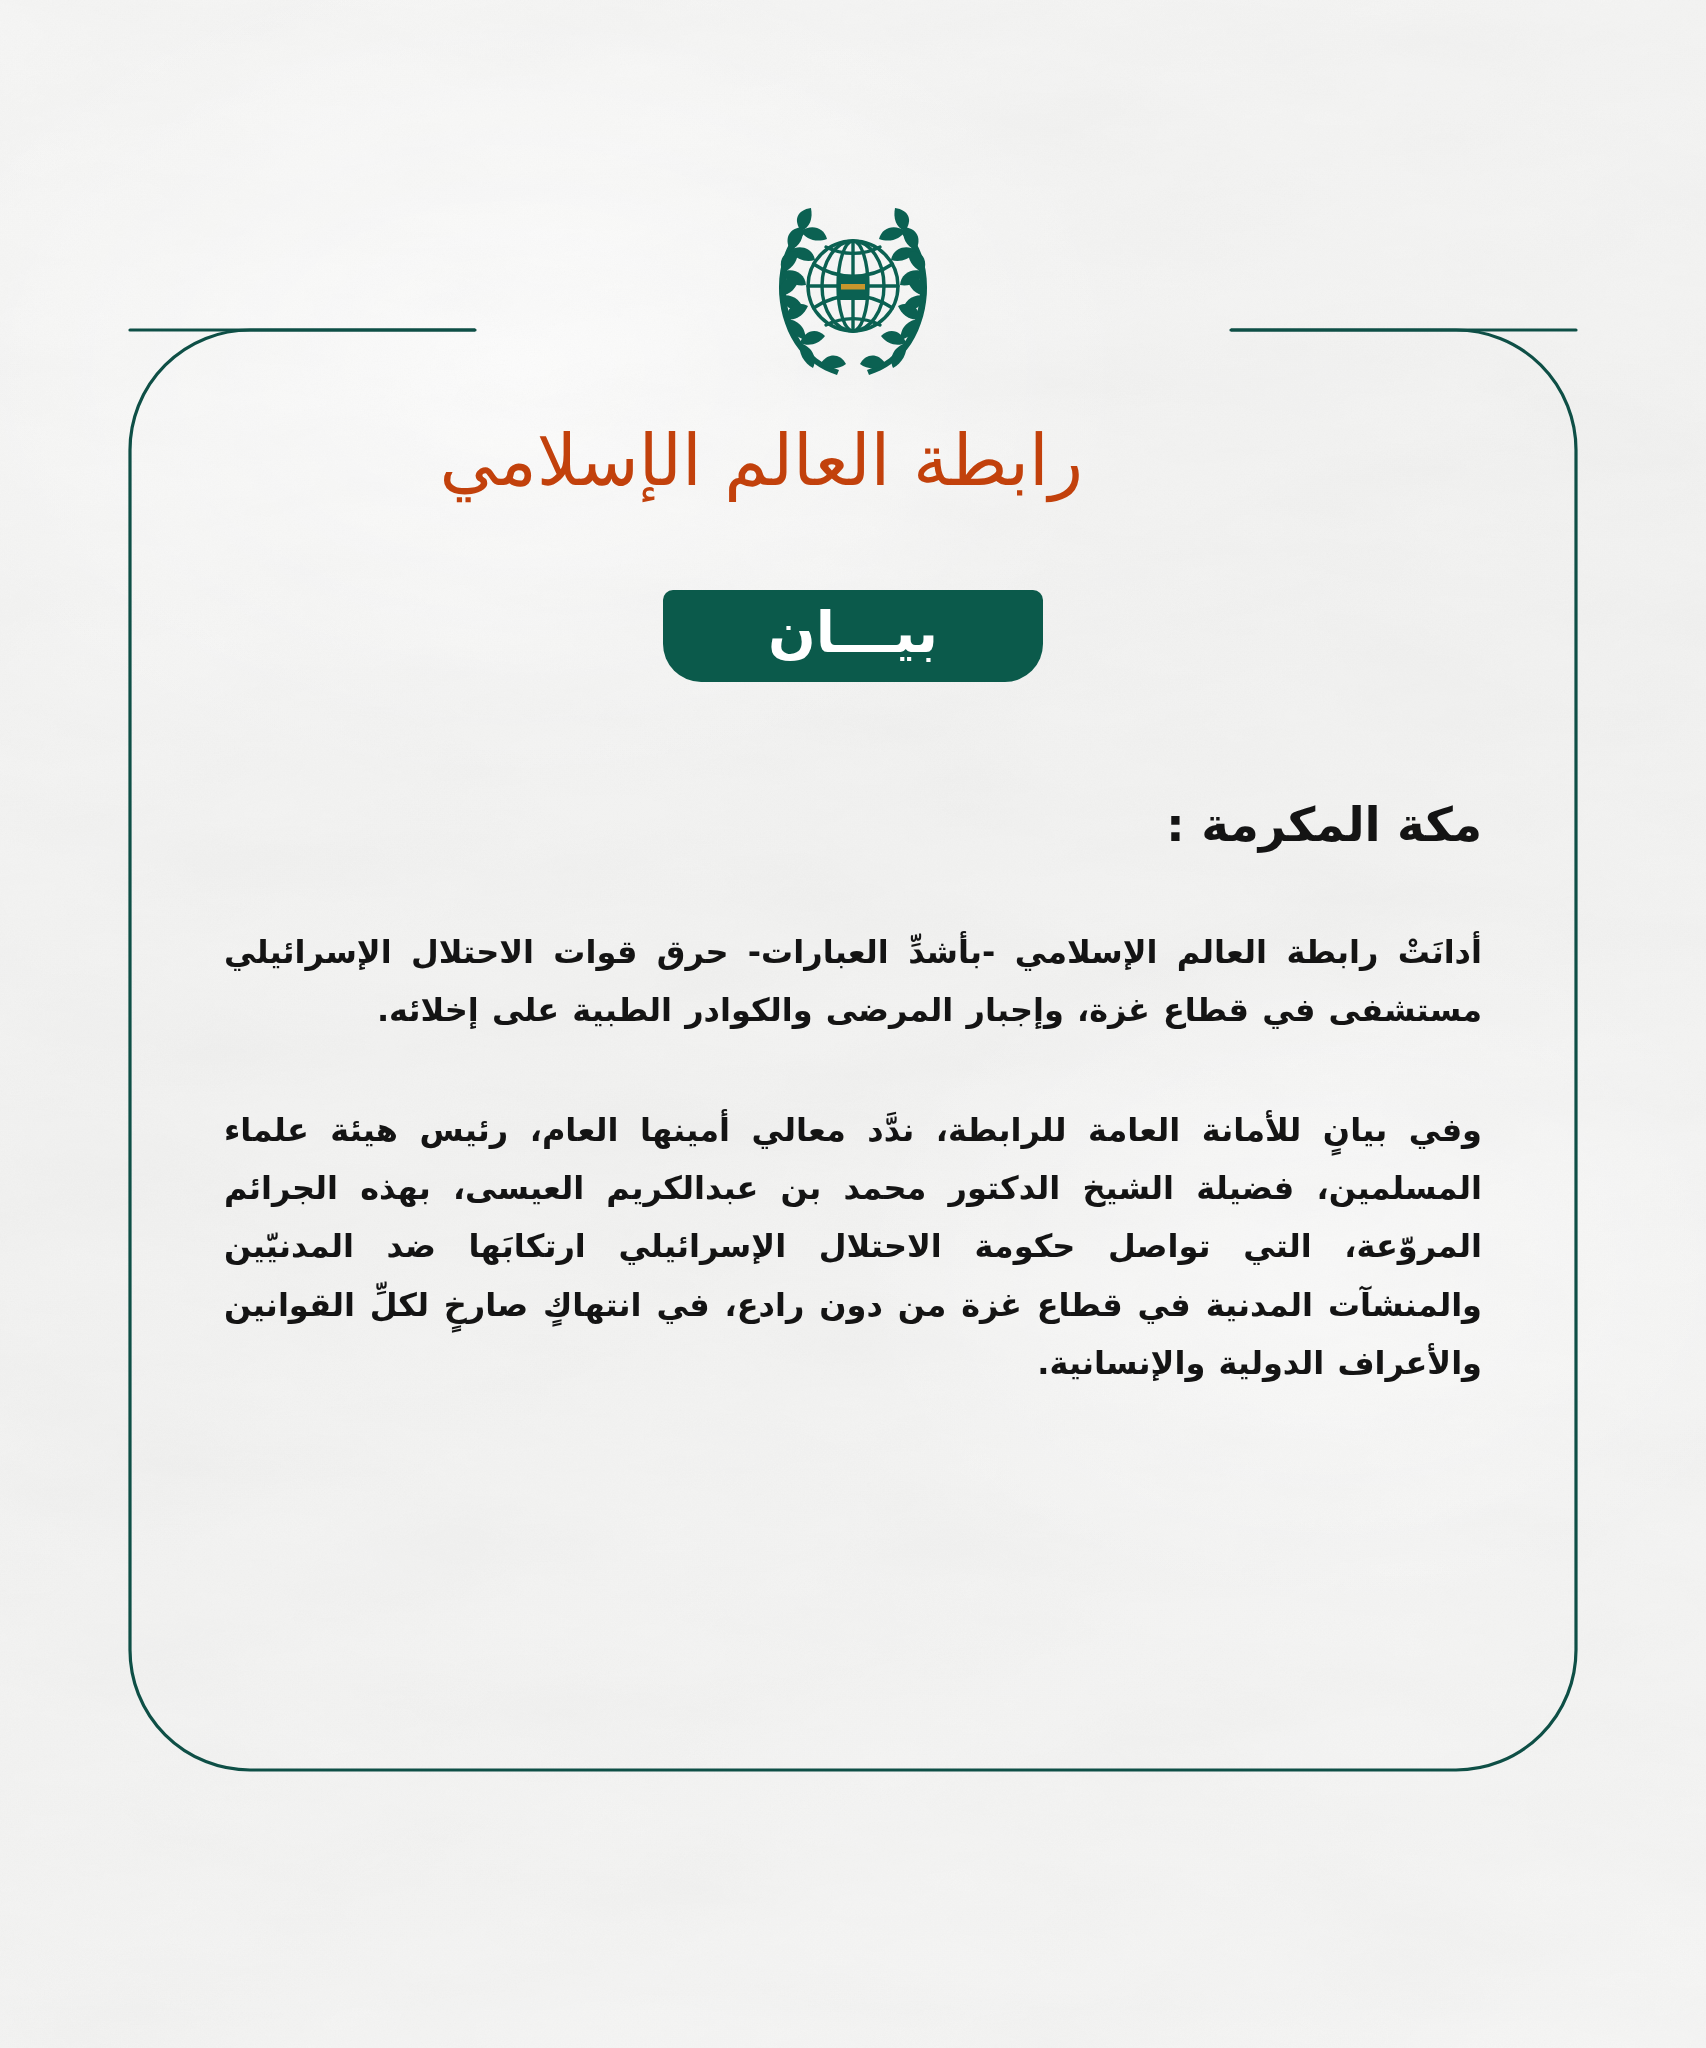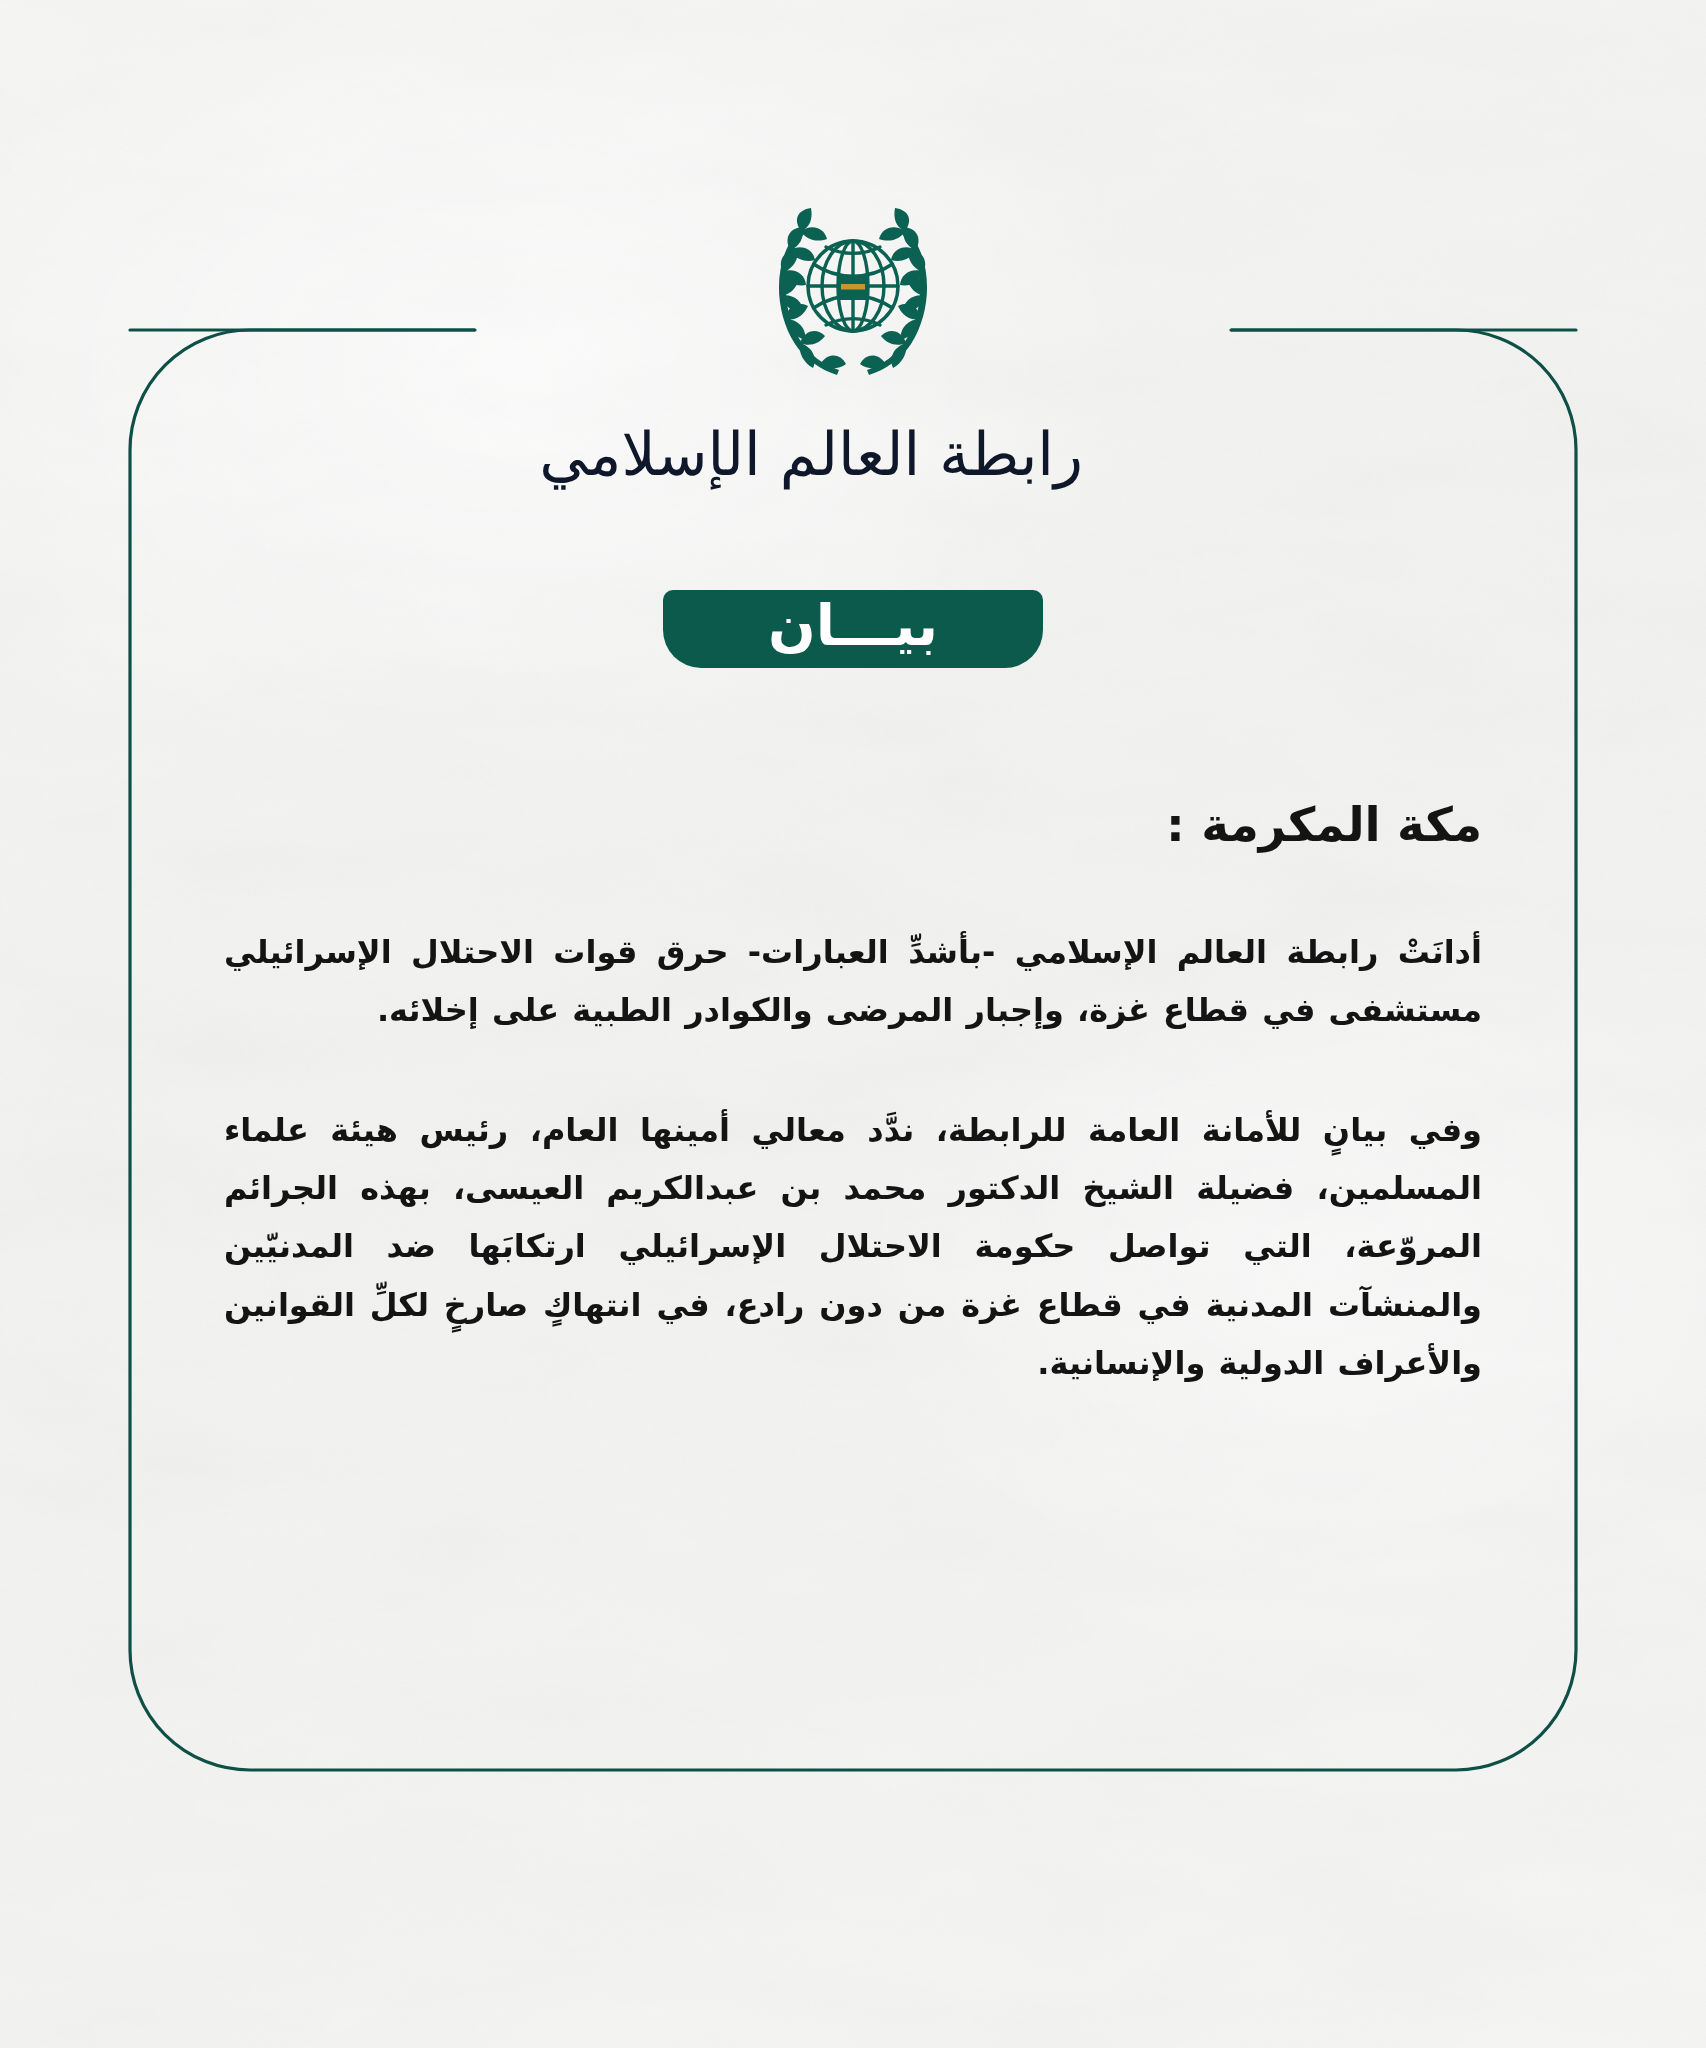--- a/index.html
+++ b/index.html
@@ -59,23 +59,23 @@
     position: absolute;
     left: 50%;
     top: 420px;
     transform: translateX(-50%);
     width: 460px;
     text-align: center;
   }
   .wordmark-ar {
     display: block;
     font-family: "DejaVu Serif", serif;
-    font-size: 60px;
+    font-size: 71px;
     line-height: 1.15;
-    color: #0f172a;
+    color: #c2410c;
     direction: rtl;
     letter-spacing: -1px;
     white-space: nowrap;
   }
   .wordmark-en {
     display: block;
     margin-top: 10px;
     font-family: "Liberation Serif", serif;
     font-weight: bold;
     font-size: 27.5px;
@@ -84,21 +84,21 @@
     direction: ltr;
   }
 
   
   .badge {
     position: absolute;
     left: 50%;
     top: 590px;
     transform: translateX(-50%);
     min-width: 380px;
-    height: 78px;
+    height: 92px;
     background: #0b5a4b;
     border-radius: 10px 10px 38px 38px;
     display: flex;
     align-items: center;
     justify-content: center;
     box-sizing: border-box;
     padding: 0 26px 6px 26px;
   }
   .badge-label {
     color: #ffffff;

